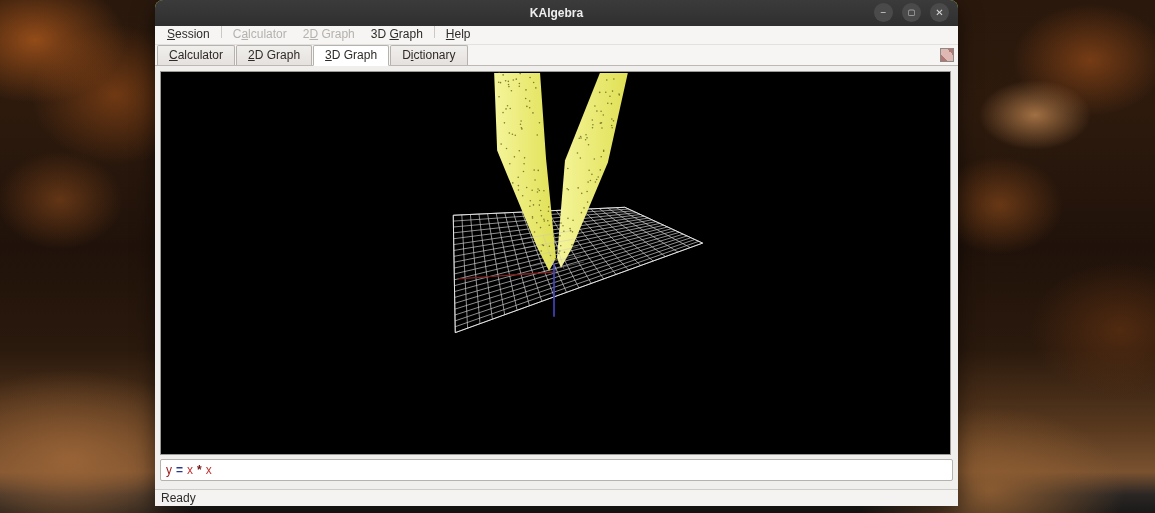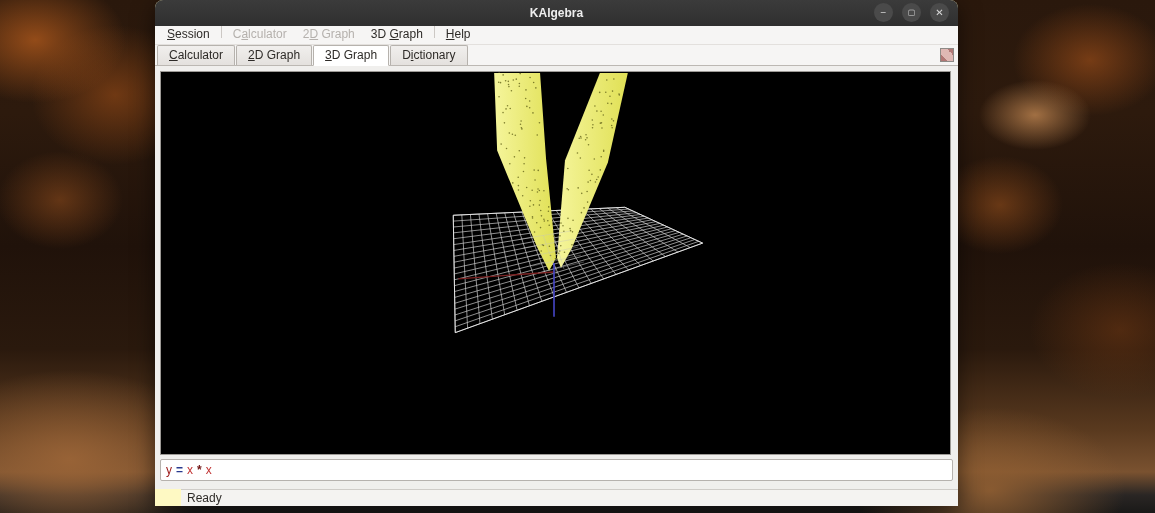--- a/index.html
+++ b/index.html
@@ -16,21 +16,21 @@
       radial-gradient(ellipse 80px 50px at 1035px 115px, rgba(200,140,85,.75), transparent 70%),
       radial-gradient(ellipse 110px 80px at 1090px 60px, rgba(150,75,25,.70), transparent 70%),
       radial-gradient(ellipse 90px 70px at 1000px 205px, rgba(160,85,30,.55), transparent 70%),
       radial-gradient(ellipse 120px 90px at 1120px 330px, rgba(120,60,20,.50), transparent 75%),
       radial-gradient(ellipse 180px 110px at 990px 490px, rgba(145,95,50,.90), transparent 75%),
       linear-gradient(180deg,#2a180c 0%,#2d1a0d 22%,#20120a 48%,#2a190d 68%,#5a3a1f 84%,#7a5230 92%,#2a2624 96.5%,#1a1918 100%);
   }
 
   
   #window { position:absolute; left:155px; top:0; width:803px; height:506px;
-    display:flex; flex-direction:column; background:#fef9c3;
+    display:flex; flex-direction:column; background:#bef264;
     border-radius:8px 8px 0 0; box-shadow:0 6px 22px rgba(0,0,0,.55); }
 
   .titlebar { height:26px; flex:0 0 26px; background:linear-gradient(#3b3b3b,#2f2f2f);
     border-radius:8px 8px 0 0; position:relative; display:flex; align-items:center; justify-content:center; }
   .titlebar .title { color:#eee; font-size:12px; font-weight:bold; }
   .winbtns { position:absolute; right:9px; top:3px; display:flex; gap:9px; }
   .winbtn { width:19px; height:19px; border-radius:50%; background:#4a4a4a;
     color:#d8d8d8; font-size:10px; line-height:19px; text-align:center; cursor:default; }
   .winbtn.max { font-size:8px; }
 
@@ -54,21 +54,21 @@
   .content { flex:1 1 auto; padding:5px 5px 0 5px; background:#f0efed; }
   .graph-frame { width:791px; height:384px; background:#000; border:1px solid #9d9a96; position:relative; }
   .graph-frame svg { display:block; width:100%; height:100%; }
 
   .exprbox { margin-top:4px; height:22px; background:#fff; border:1px solid #b6b2ae; border-radius:2px;
     display:flex; align-items:center; padding-left:5px; font-size:12px; }
   .tok { margin-right:4px; }
   .tok.bold { font-weight:bold; }
 
   .statusbar { height:17px; flex:0 0 17px; background:#f4f3f1; border-top:1px solid #cfccc8;
-    font-size:12px; color:#2e2b28; display:flex; align-items:center; padding-left:6px;margin-left:26px; }
+    font-size:12px; color:#2e2b28; display:flex; align-items:center; padding-left:6px; }
 
   u { text-decoration:underline; text-underline-offset:1px; }
 </style>
 </head>
 <body>
 
 <div id="screen">
   <div id="wallpaper"></div>
 
   <div id="window">

